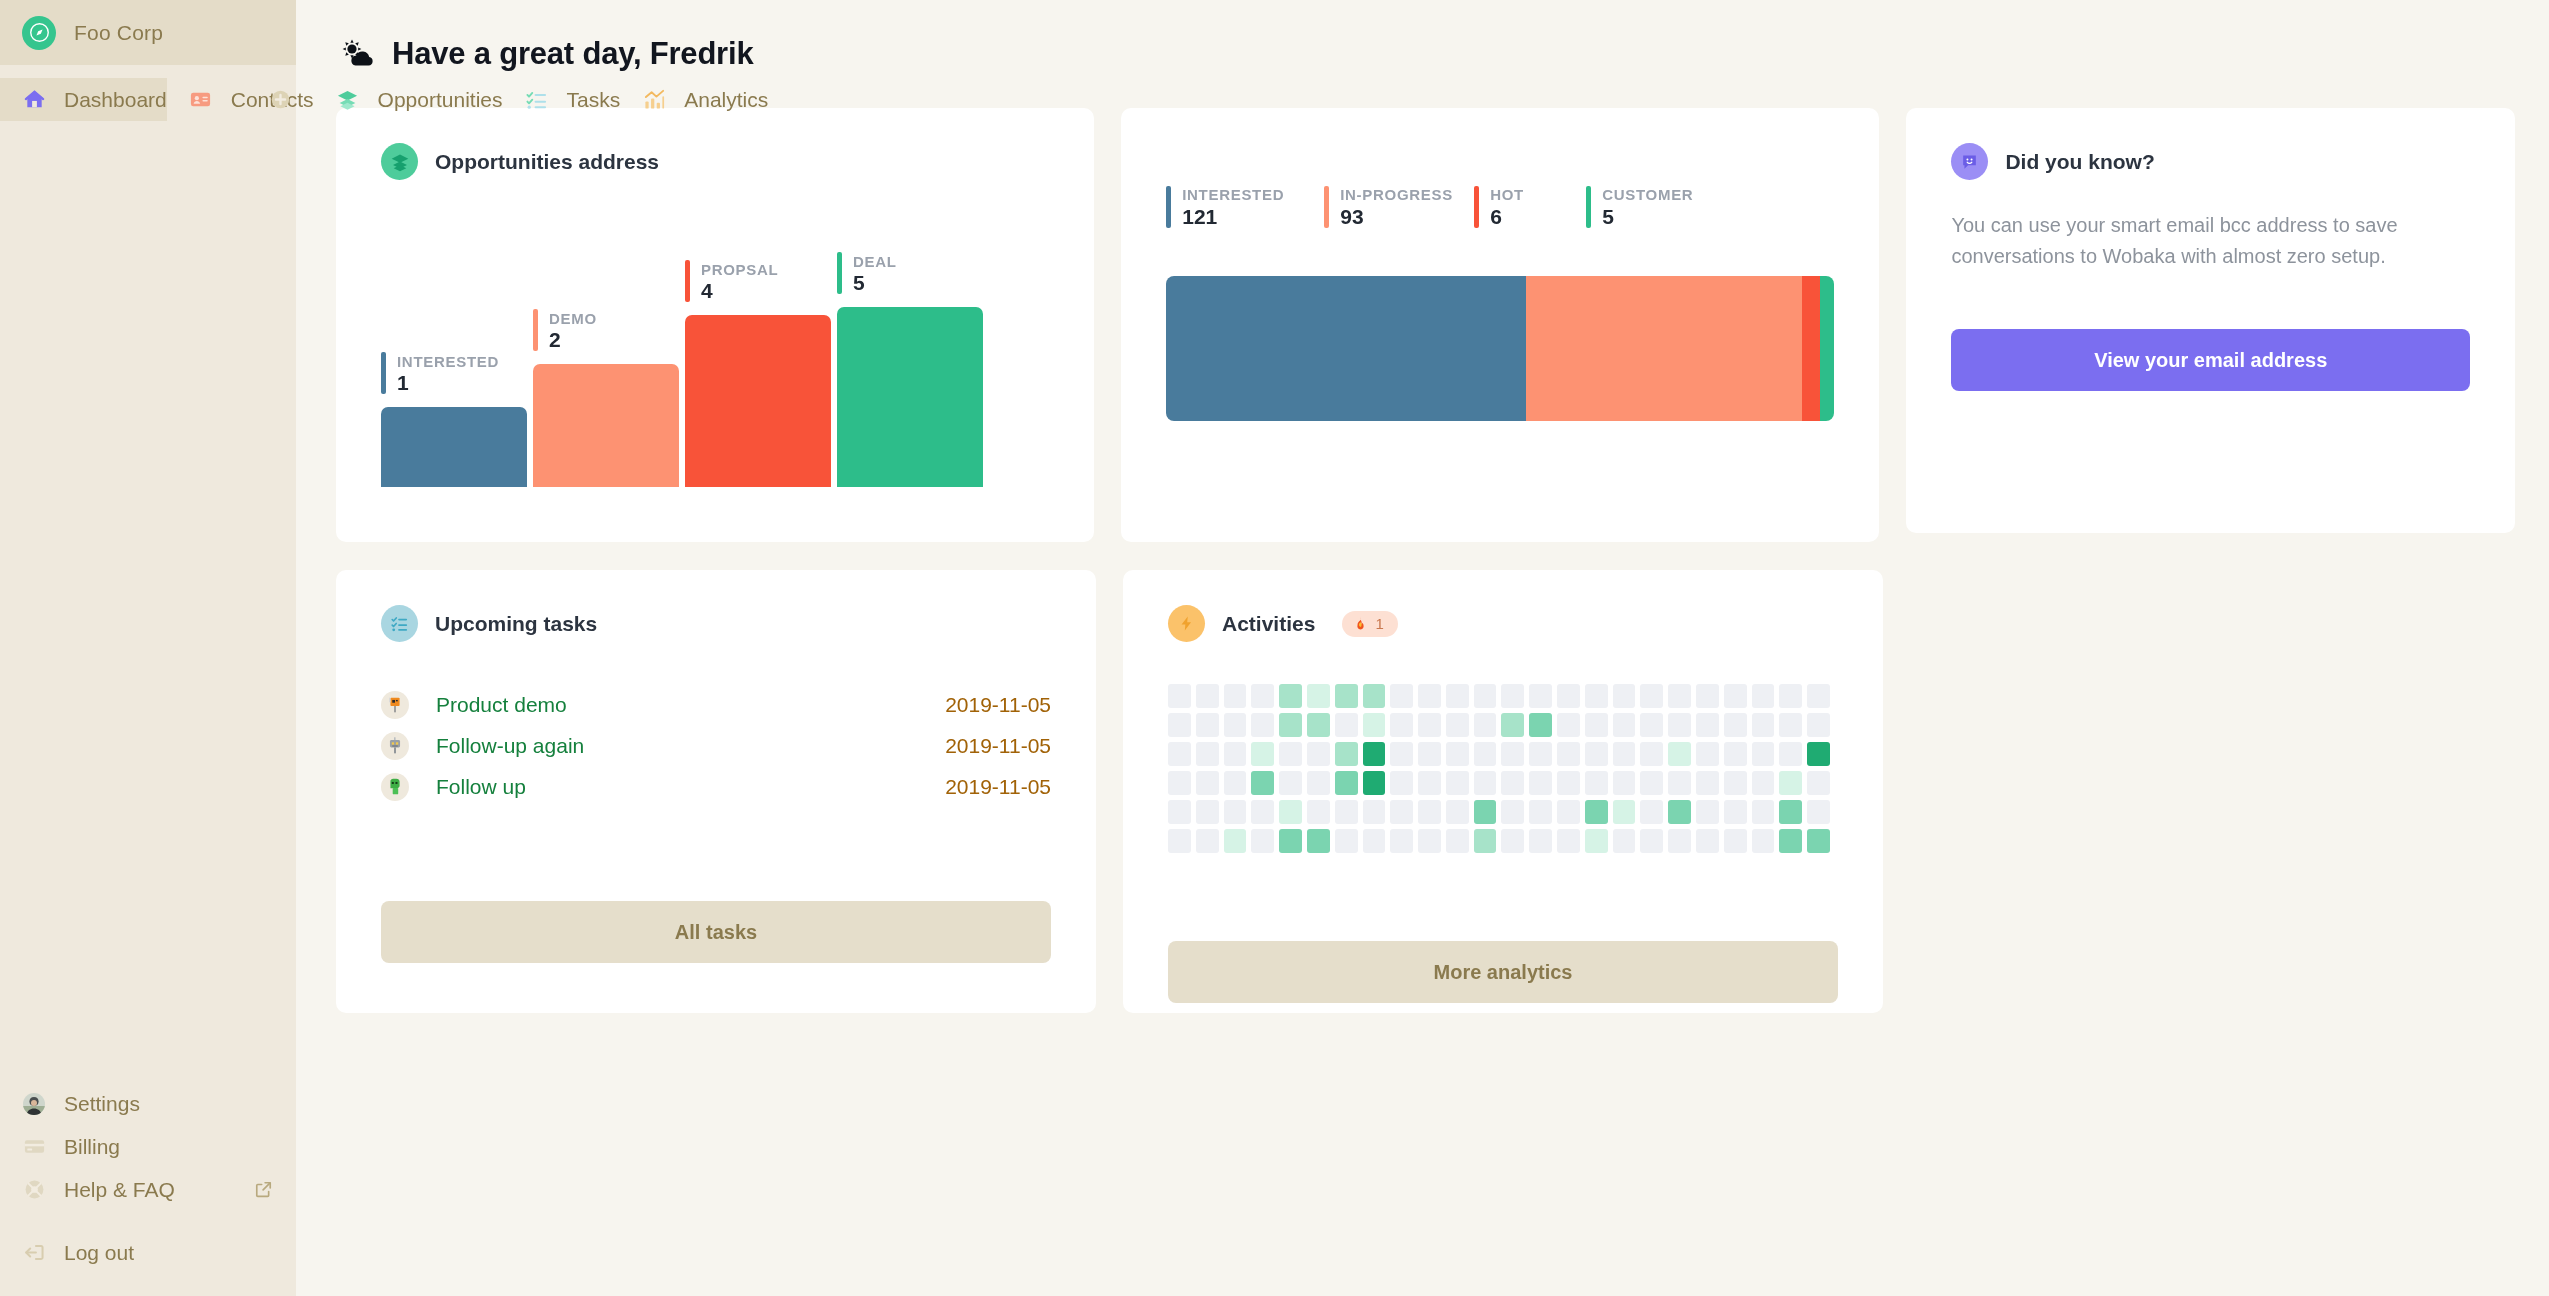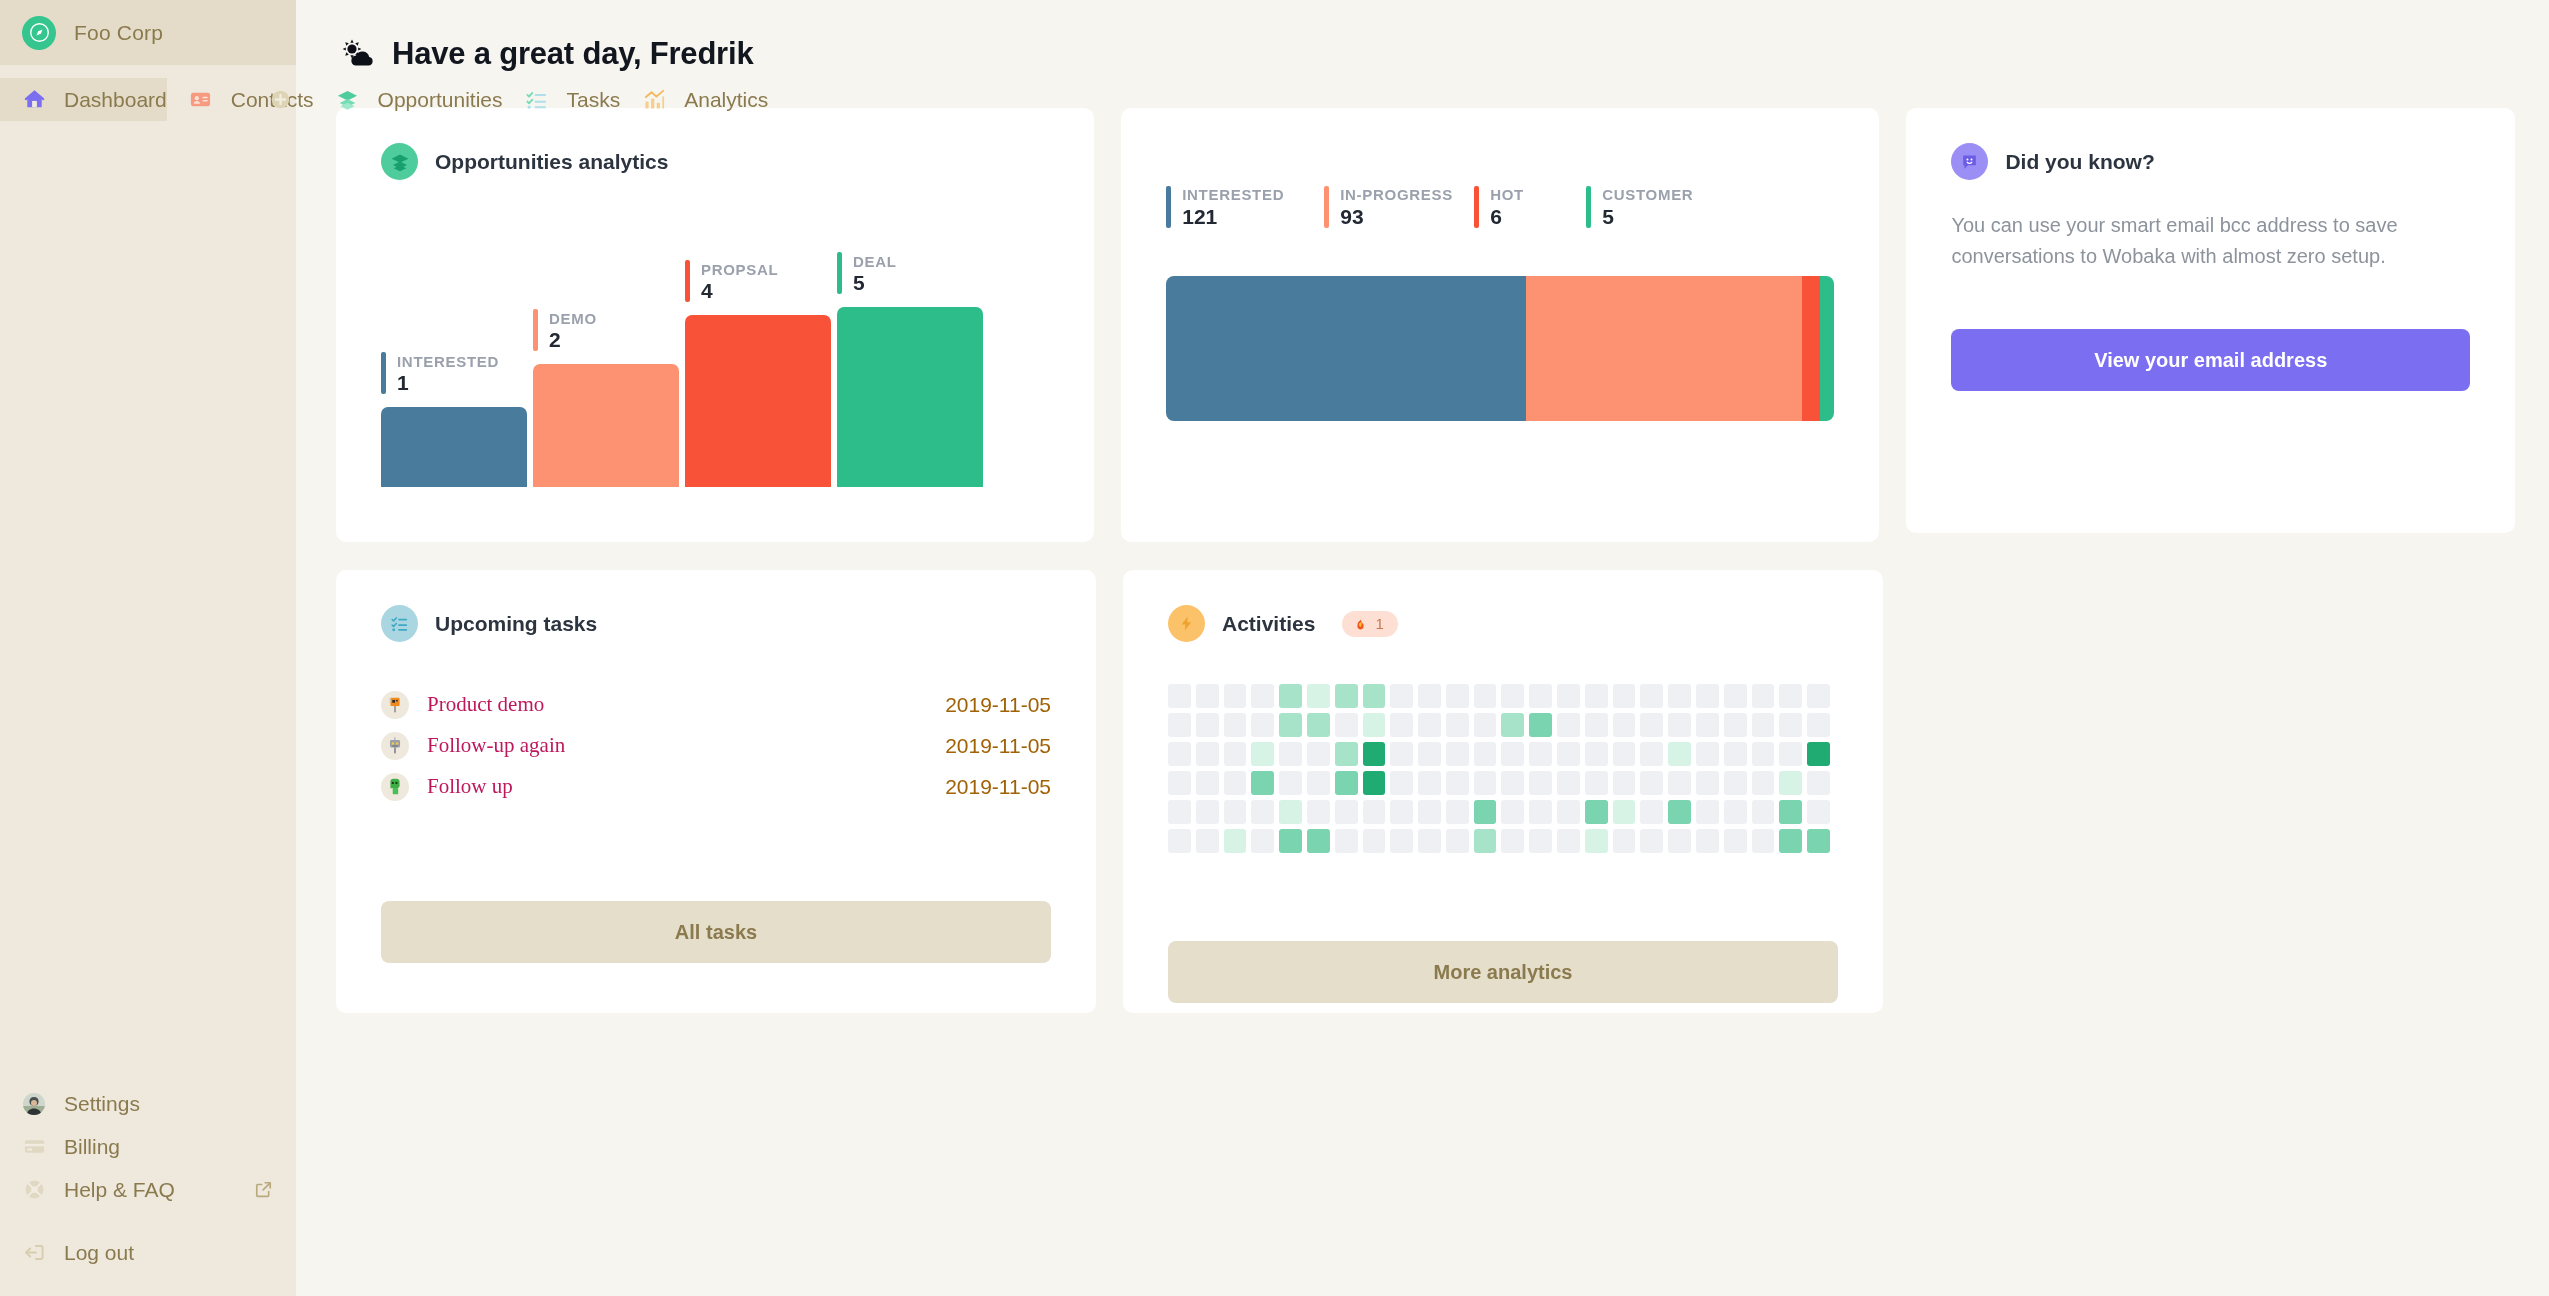--- a/index.html
+++ b/index.html
@@ -165,21 +165,21 @@
   .task-list { margin-top: 42px; }
   .task-row {
     display: flex; align-items: center; height: 41px; cursor: pointer;
   }
   .task-avatar {
     width: 28px; height: 28px; border-radius: 50%;
     background: #efe9dd; flex: 0 0 28px;
     display: flex; align-items: center; justify-content: center;
     font-size: 17px; line-height: 1; overflow: hidden;
   }
-  .task-name { margin-left: 18px; font-size: 21px; color: #be185d; font-family: Liberation Serif, serif; }
+  .task-name { margin-left: 27px; font-size: 21px; color: #15803d; }
   .task-date {
     margin-left: auto; font-size: 21px; color: #a16207;
     font-variant-numeric: tabular-nums;
   }
   .soft-btn {
     margin-top: 42px; width: 100%; height: 62px;
     background: #e5decb; color: #8a7a4e; border: none; border-radius: 8px;
     font-family: "Liberation Sans", sans-serif;
     font-size: 20px; font-weight: bold; cursor: pointer;
   }
@@ -385,21 +385,21 @@
 
       <section class="card card-opps">
         <div class="card-head">
           <span class="card-badge" style="background:#4ecc9b">
             <svg width="20" height="20" viewBox="0 0 24 24">
               <path d="M12 3 L22 8 L12 13 L2 8 Z" fill="#17a06e"></path>
               <path d="M12 11.4 L20.4 15.6 L12 19.8 L3.6 15.6 Z" fill="#17a06e"></path>
               <path d="M12 15.6 L19.6 19.4 L12 23.2 L4.4 19.4 Z" fill="#17a06e"></path>
             </svg>
           </span>
-          <span class="card-title">Opportunities analytics</span>
+          <span class="card-title">Opportunities address</span>
         </div>
 
         <div class="opps-chart" id="opps-chart">
             <div class="opp-col" style="left: 0px;">
               <div class="opp-lbl">
                 <span class="opp-tick" style="background: rgb(73, 123, 156);"></span>
                 <div class="opp-name">INTERESTED</div>
                 <div class="opp-val">1</div>
               </div>
               <div class="opp-bar" style="height: 80px; background: rgb(73, 123, 156);"></div>

